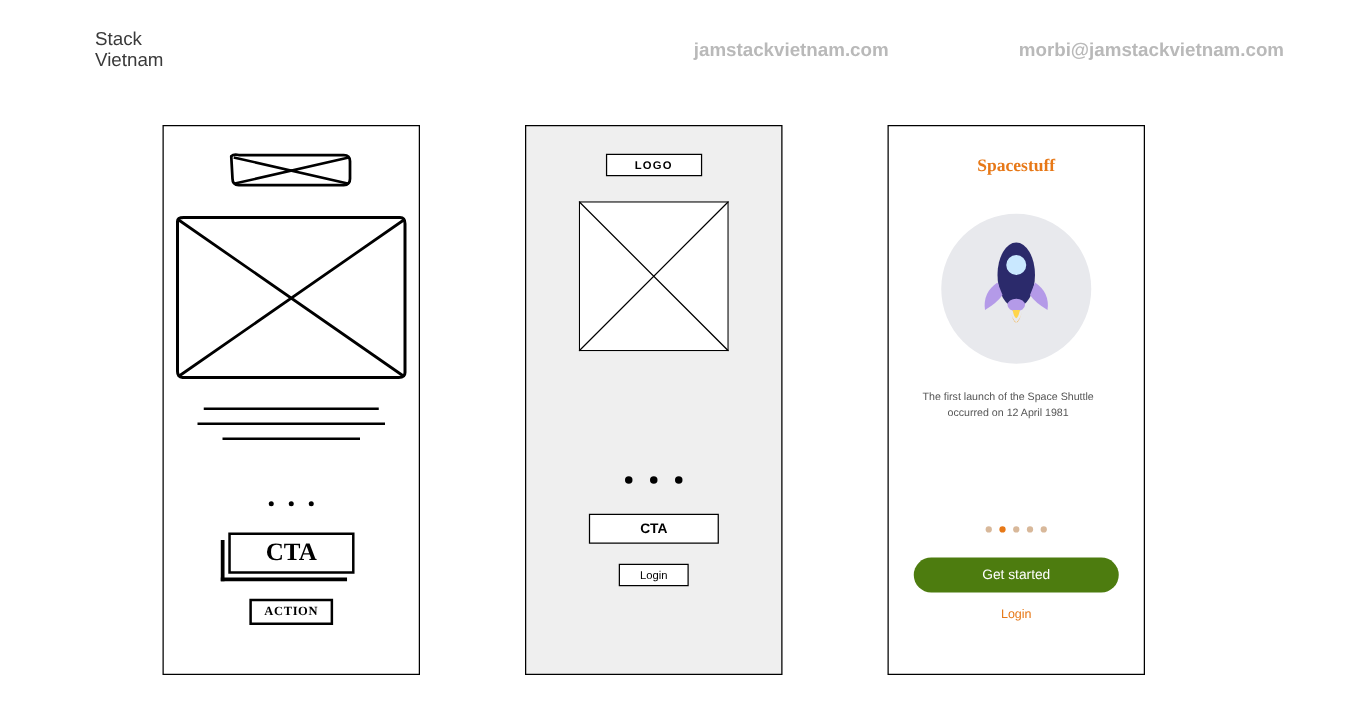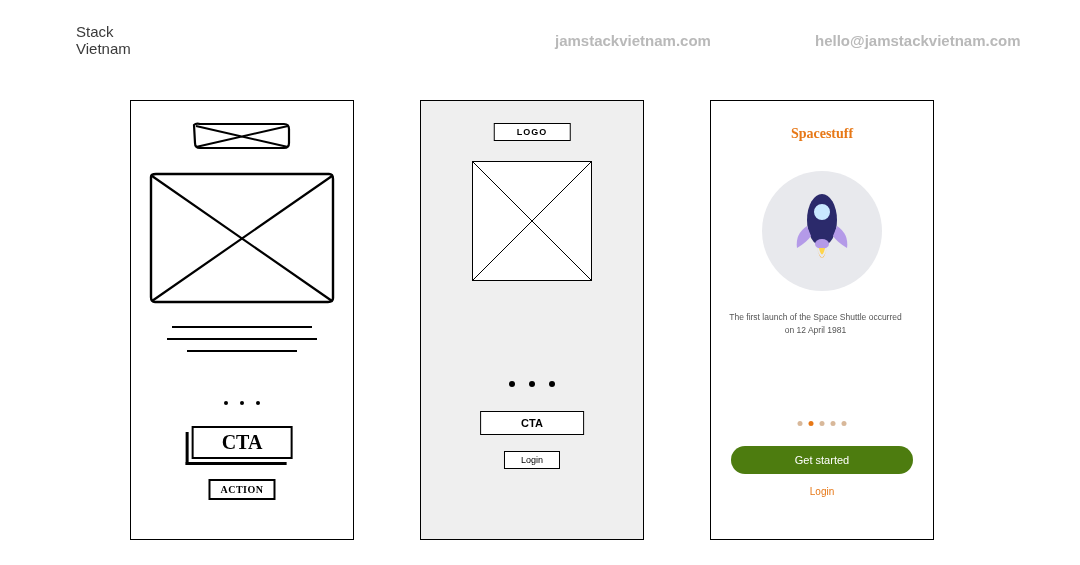--- a/index.html
+++ b/index.html
@@ -11,21 +11,21 @@
   .logo-sub { display: flex; flex-direction: column; margin-left: 6px; margin-top: 2px; }
   .logo-stack { font-size: 15px; color: #3a3a3a; line-height: 1.1; }
   .logo-vn { font-size: 15px; color: #3a3a3a; line-height: 1.1; }
   
   .hdr-link { position: absolute; top: 10px; font-size: 15px; color: #b9b9b9; font-weight: bold; }
   .hdr-link.site { left: 555px; }
   .hdr-link.mail { left: 815px; }
   
   .stage { position: absolute; top: 100px; left: 0; right: 0; bottom: 0; }
   
-  .frame { position: absolute; top: 0; width: 224px; height: 440px; border: 1px solid #000; }
+  .frame { position: absolute; top: 0; width: 206px; height: 440px; border: 1px solid #000; }
   .frame.f1 { left: 130px; background: #fff; }
   .frame.f2 { left: 420px; background: #efefef; }
   .frame.f3 { left: 710px; background: #fff; border-color: #000; }
   
   
   .sk-logo { position: absolute; left: 50%; top: 20px; transform: translateX(-50%); }
   .sk-img { position: absolute; left: 50%; top: 70px; transform: translateX(-50%); }
   .sk-lines { position: absolute; left: 50%; top: 225px; transform: translateX(-50%); display:flex; flex-direction:column; gap:10px; align-items:center;}
   .sk-line { border-top: 2px solid #000; }
   .sk-dots { position: absolute; left: 50%; top: 300px; transform: translateX(-50%); display:flex; gap:12px; }
@@ -59,21 +59,21 @@
 <body>
 
 <div class="header">
   <div class="logo-group">
     <span class="logo-sub">
       <span class="logo-stack">Stack</span>
       <span class="logo-vn">Vietnam</span>
     </span>
   </div>
   <a class="hdr-link site">jamstackvietnam.com</a>
-  <a class="hdr-link mail">hello@jamstackvietnam.com</a>
+  <a class="hdr-link mail">morbi@jamstackvietnam.com</a>
 </div>
 
 <div class="stage">
 
   <div class="frame f1">
     <svg class="sk-logo" width="100" height="30">
       <path d="M2 4 Q4 2 8 3 L92 3 Q97 3 97 8 L97 22 Q97 27 92 27 L8 27 Q3 27 3 22 Z" fill="none" stroke="#000" stroke-width="2.2" stroke-linejoin="round"></path>
       <path d="M4 5 L96 26 M96 5 L4 26" stroke="#000" stroke-width="2" fill="none"></path>
     </svg>
     <svg class="sk-img" width="190" height="135">

